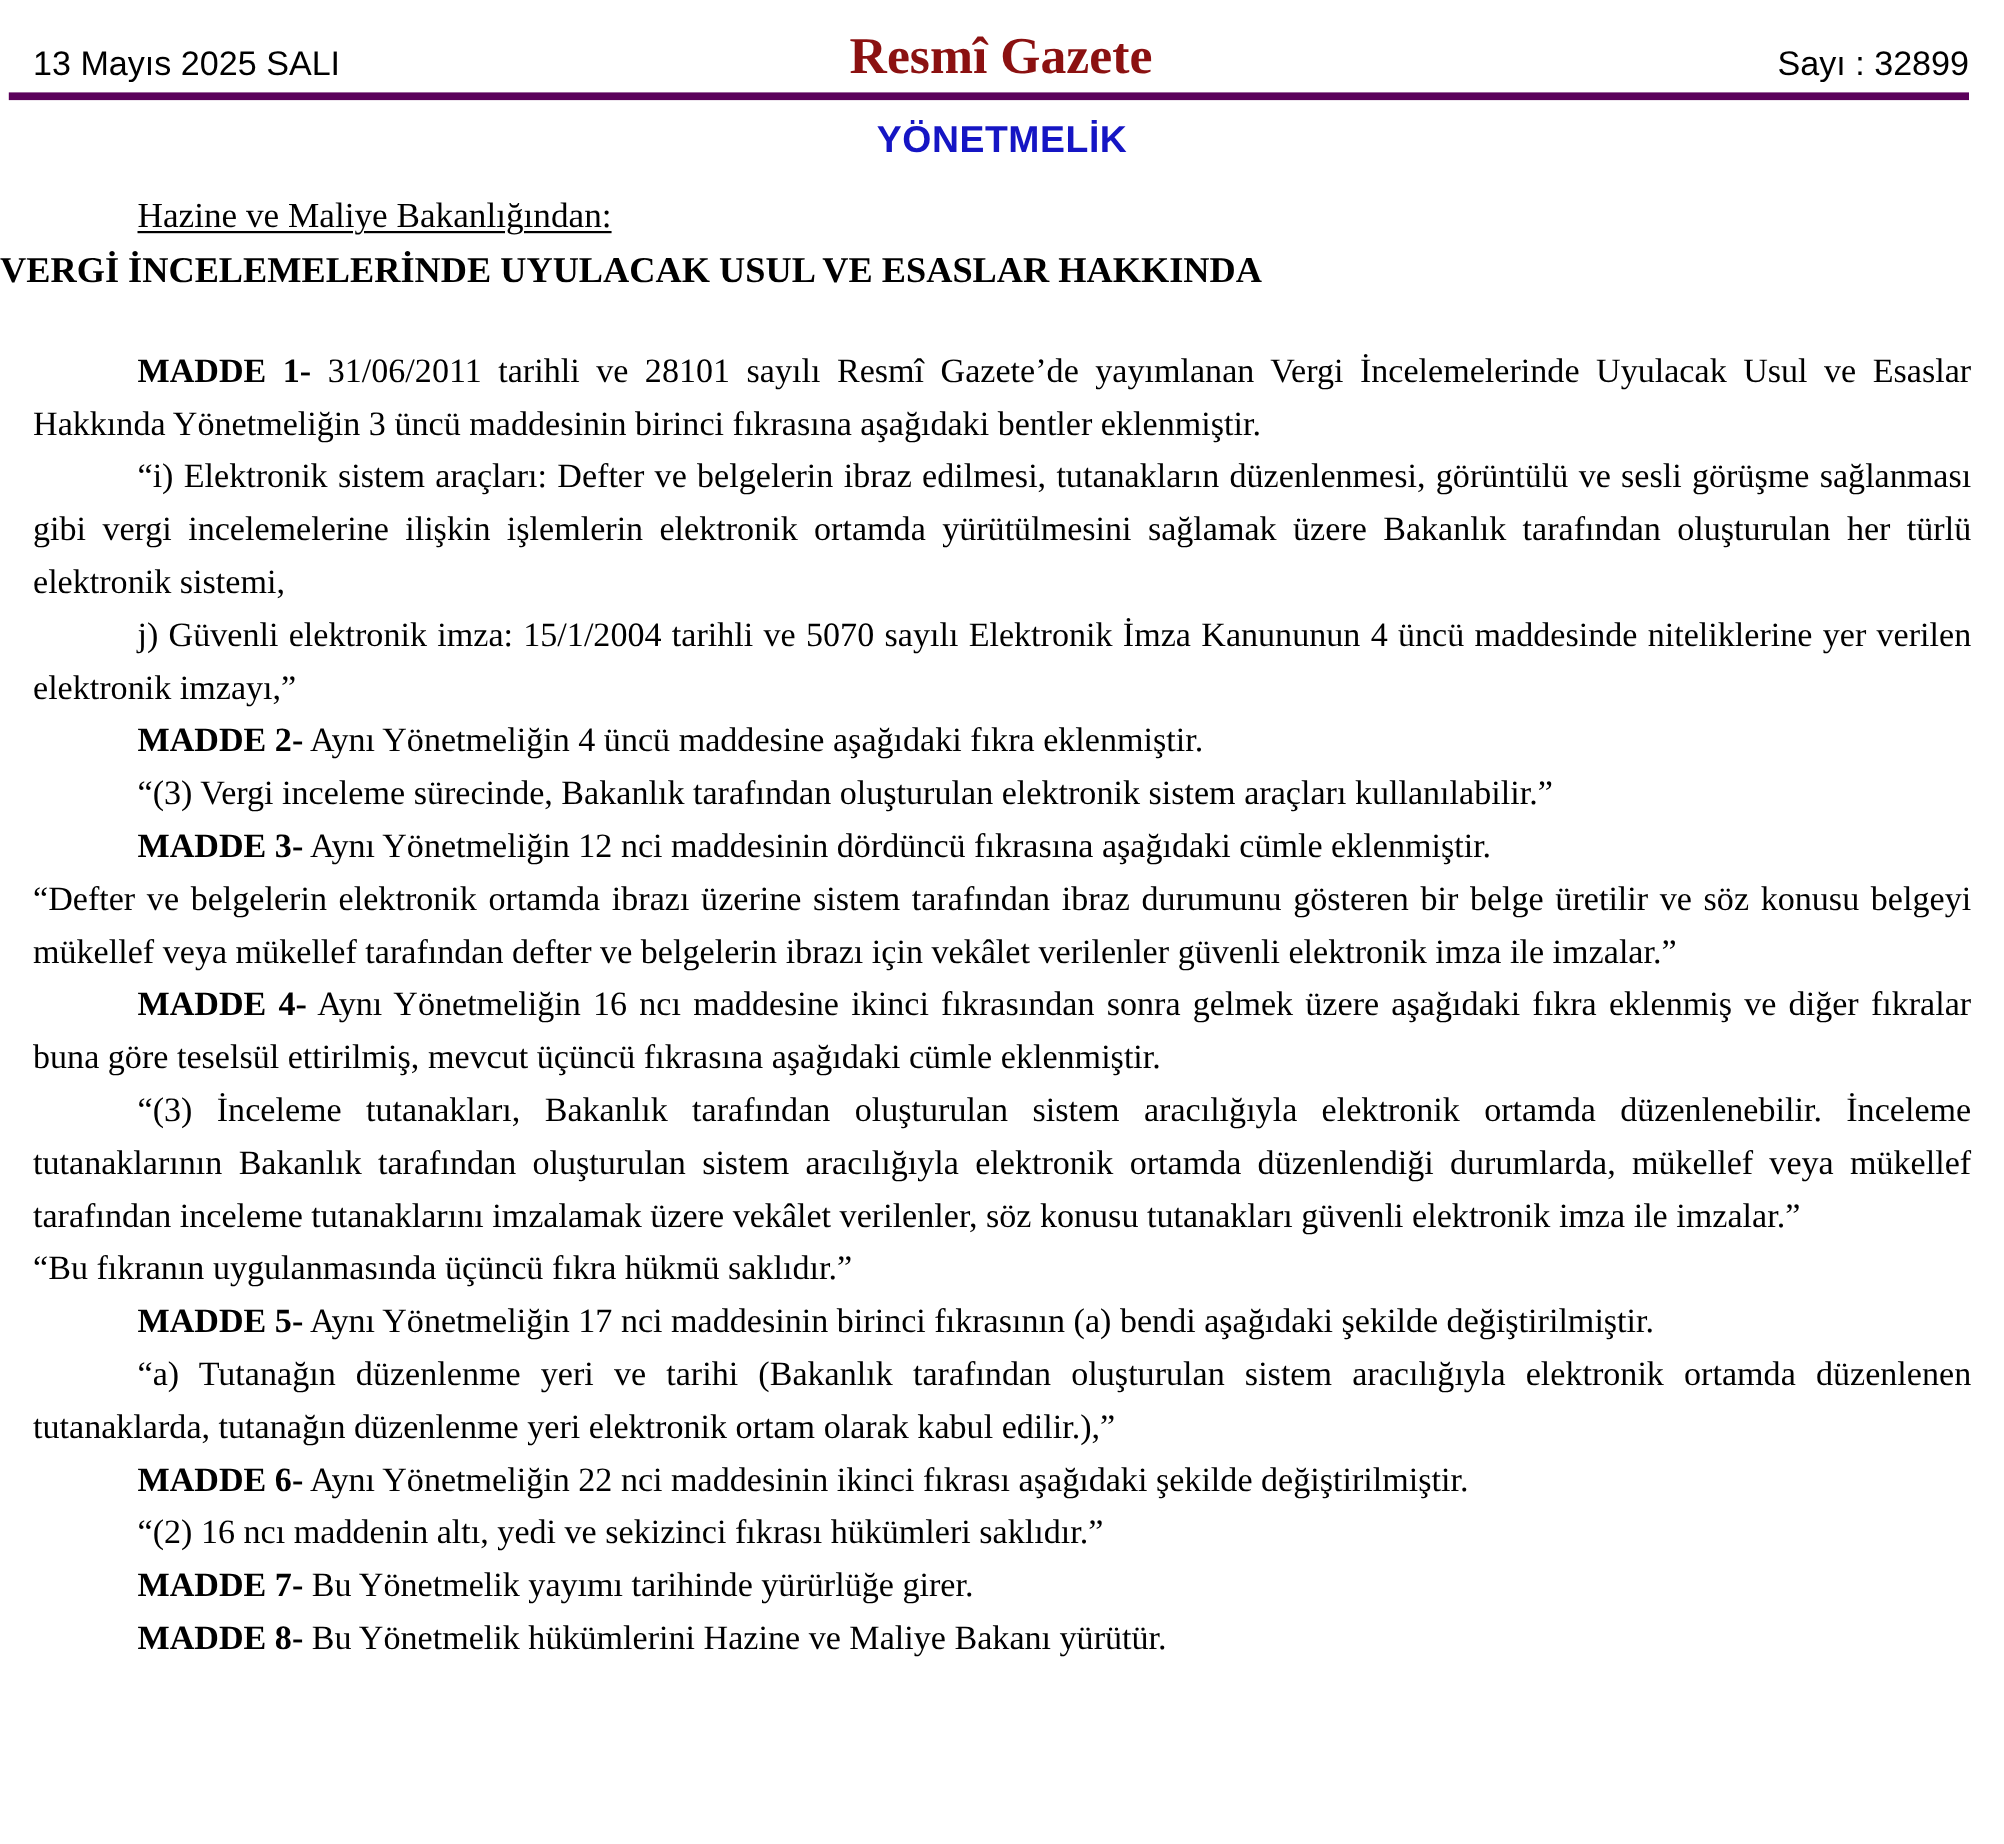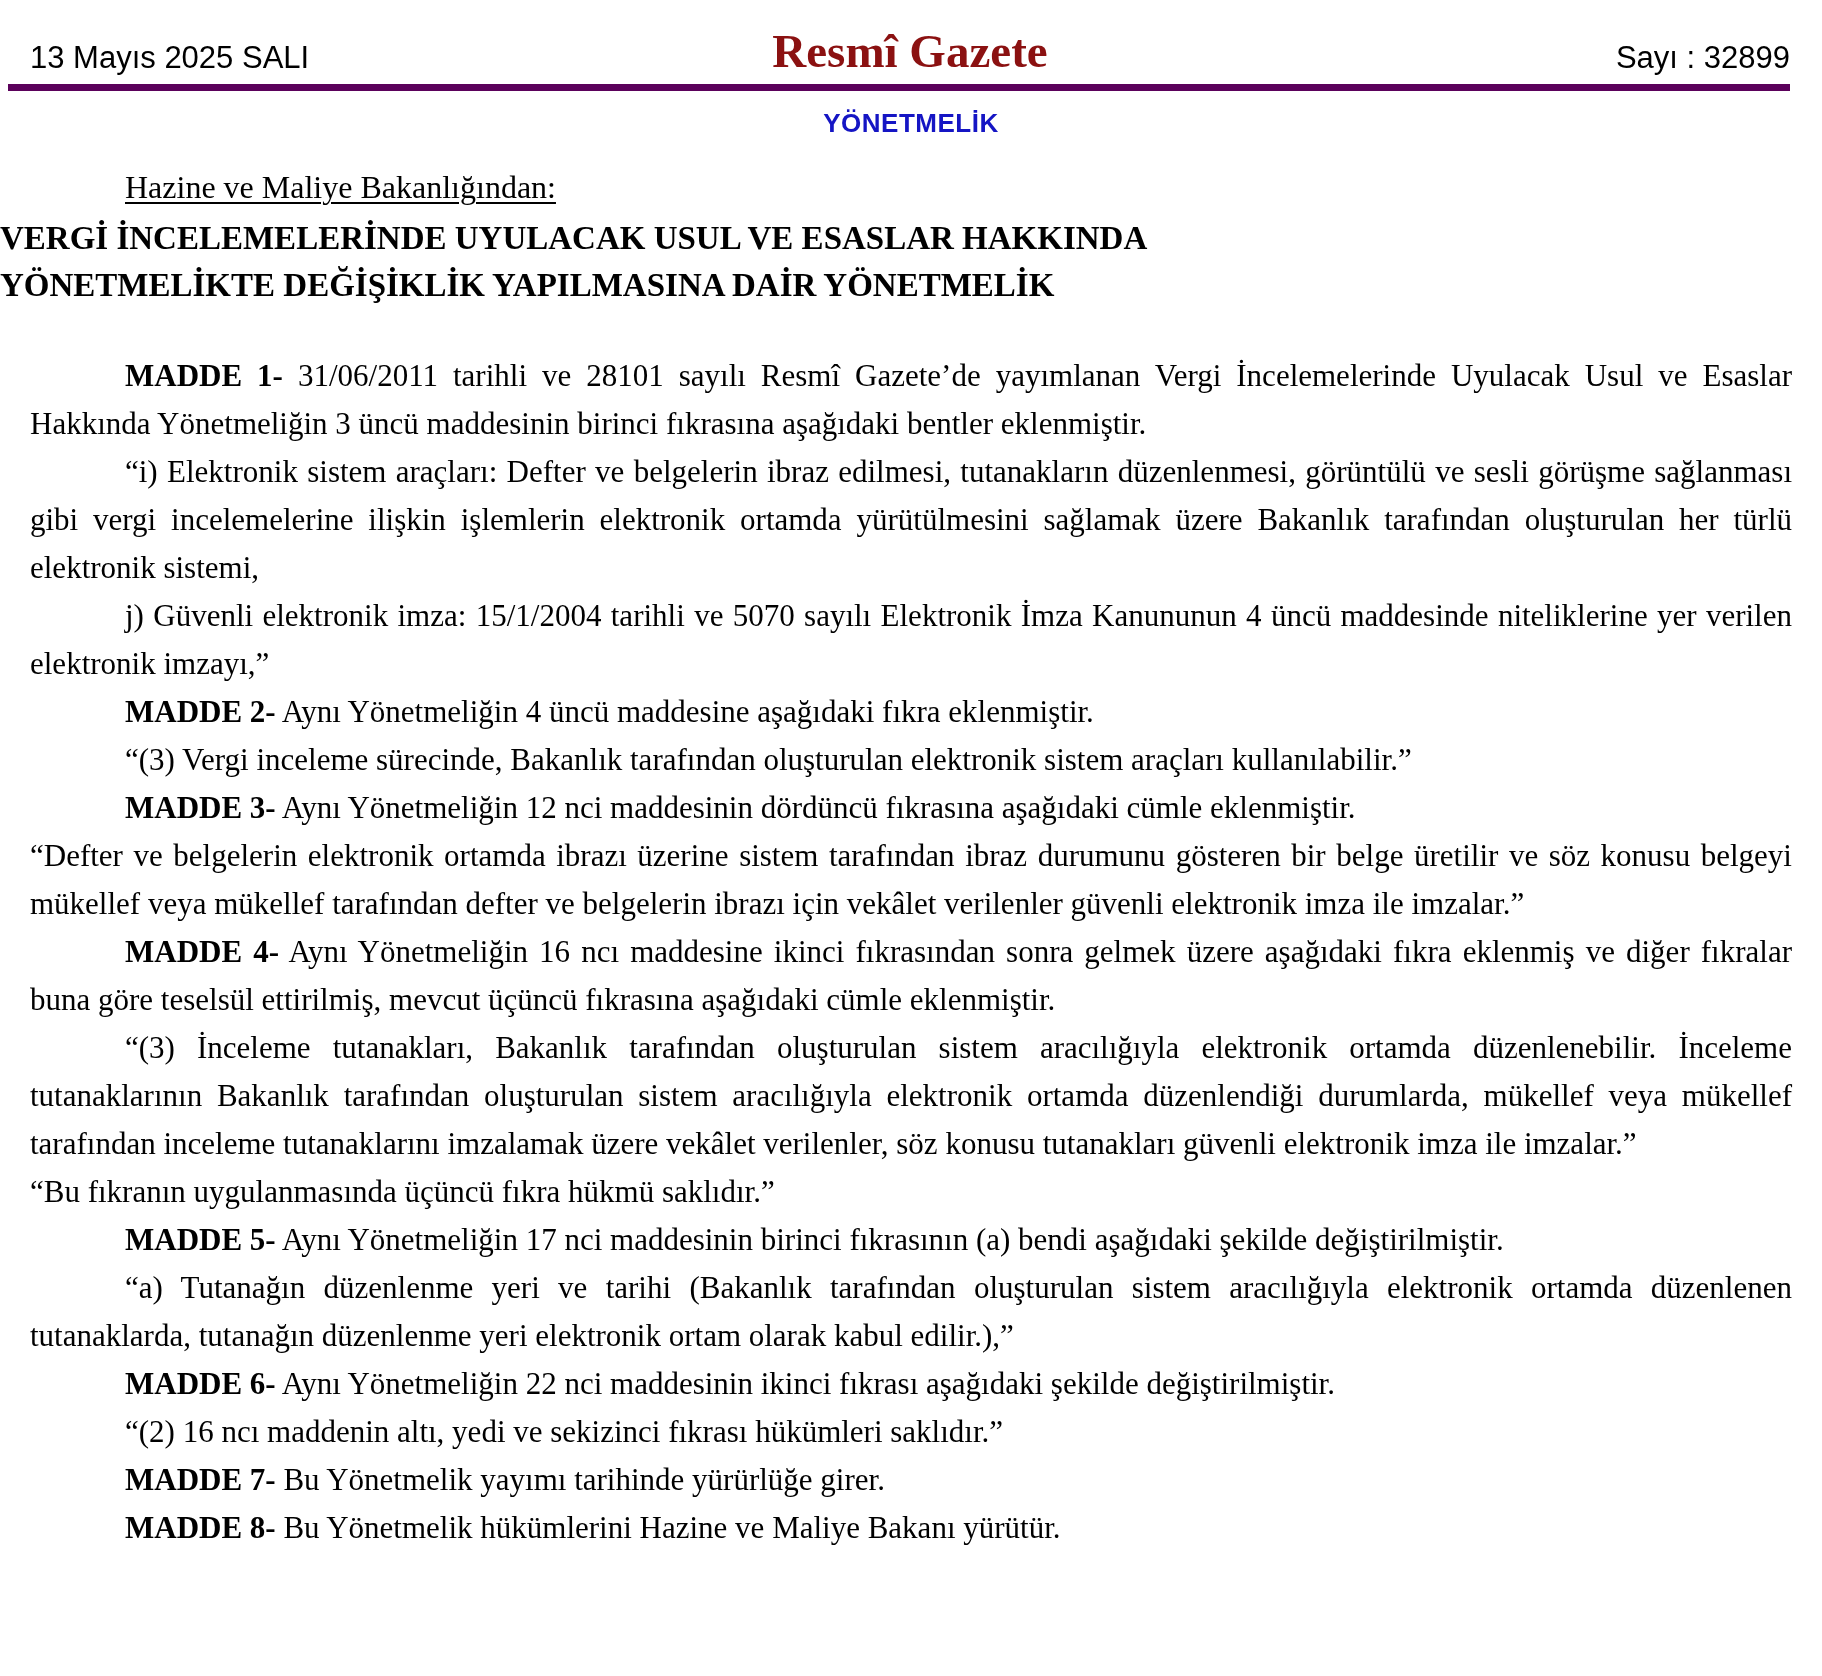--- a/index.html
+++ b/index.html
@@ -44,21 +44,21 @@
     height:7px;
     background:var(--rule_purple);
     margin:9px 32px 0 8px;
   }
 
   
   .section-heading{
     margin-top:17px;
     text-align:center;
     font-family:"Liberation Sans",sans-serif;
-    font-weight:bold;font-size:26px;
+    font-weight:bold;font-size:34px;
     color:var(--heading_blue);
     letter-spacing:0.5px;
   }
 
   
   .ministry{
     margin:30px 30px 0 30px;
     font-size:32px;
     text-indent:95px;
   }
@@ -95,21 +95,20 @@
   <div class="rule"></div>
 
   <div class="section-heading">YÖNETMELİK</div>
 
   <div class="ministry">
     <span>Hazine ve Maliye Bakanlığından:</span>
   </div>
 
   <div class="reg-title">
     <div>VERGİ İNCELEMELERİNDE UYULACAK USUL VE ESASLAR HAKKINDA</div>
-    <div>YÖNETMELİKTE DEĞİŞİKLİK YAPILMASINA DAİR YÖNETMELİK</div>
   </div>
 
   <div class="doc-body">
     <p><span class="lbl">MADDE 1-</span><span> 31/06/2011 tarihli ve 28101 sayılı Resmî Gazete’de yayımlanan Vergi İncelemelerinde Uyulacak Usul ve Esaslar Hakkında Yönetmeliğin 3 üncü maddesinin birinci fıkrasına aşağıdaki bentler eklenmiştir.</span></p>
     <p><span>“i) Elektronik sistem araçları: Defter ve belgelerin ibraz edilmesi, tutanakların düzenlenmesi, görüntülü ve sesli görüşme sağlanması gibi vergi incelemelerine ilişkin işlemlerin elektronik ortamda yürütülmesini sağlamak üzere Bakanlık tarafından oluşturulan her türlü elektronik sistemi,</span></p>
     <p><span>j) Güvenli elektronik imza: 15/1/2004 tarihli ve 5070 sayılı Elektronik İmza Kanununun 4 üncü maddesinde niteliklerine yer verilen elektronik imzayı,”</span></p>
     <p><span class="lbl">MADDE 2-</span><span> Aynı Yönetmeliğin 4 üncü maddesine aşağıdaki fıkra eklenmiştir.</span></p>
     <p><span>“(3) Vergi inceleme sürecinde, Bakanlık tarafından oluşturulan elektronik sistem araçları kullanılabilir.”</span></p>
     <p><span class="lbl">MADDE 3-</span><span> Aynı Yönetmeliğin 12 nci maddesinin dördüncü fıkrasına aşağıdaki cümle eklenmiştir.</span></p>
     <p class="np"><span>“Defter ve belgelerin elektronik ortamda ibrazı üzerine sistem tarafından ibraz durumunu gösteren bir belge üretilir ve söz konusu belgeyi mükellef veya mükellef tarafından defter ve belgelerin ibrazı için vekâlet verilenler güvenli elektronik imza ile imzalar.”</span></p>

